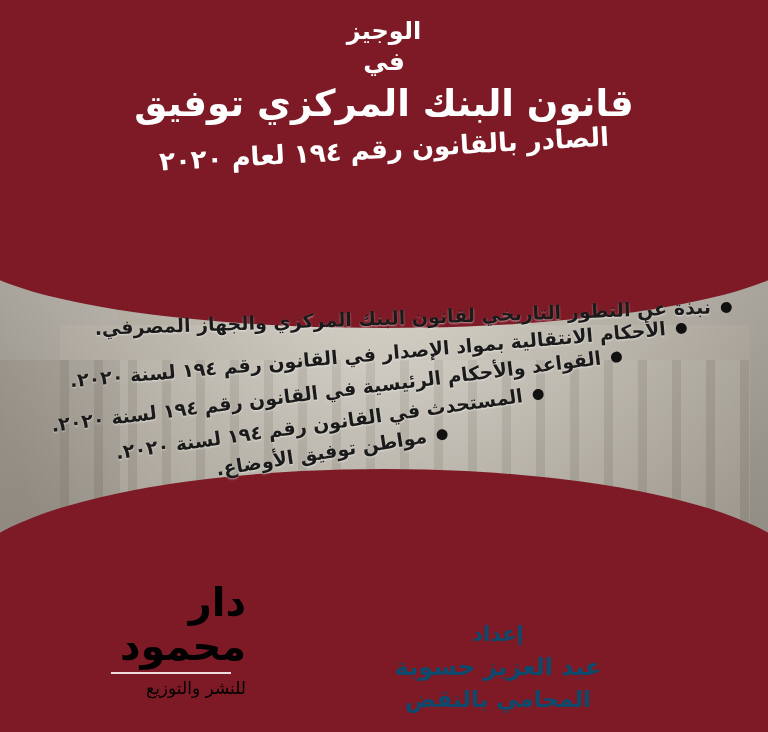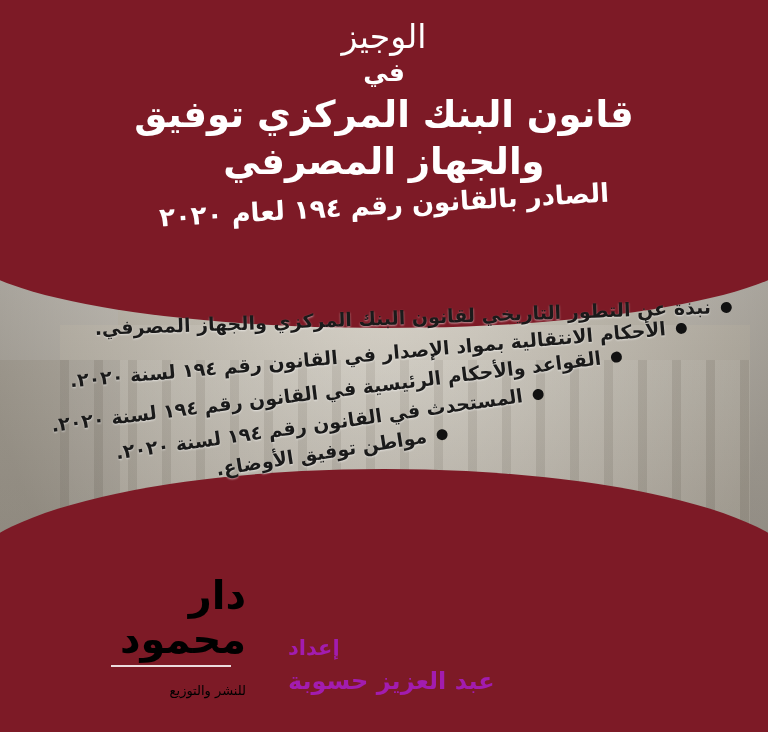--- a/index.html
+++ b/index.html
@@ -88,21 +88,21 @@
     position: absolute; left: -5%; top: -68px; width: 110%; height: 120px;
     background: #7d1a26;
     border-radius: 55% 55% 0 0 / 100% 100% 0 0;
   }
 
   
   .title-wrap {
     position: absolute; left: 0; top: 16px; width: 768px;
     text-align: center; color: #ffffff; z-index: 5;
   }
-  .t-line1 { font-size: 33px; font-weight: normal; line-height: 1.25; letter-spacing: 1px; }
+  .t-line1 { font-size: 24px; font-weight: bold; line-height: 1.25; letter-spacing: 1px; }
   .t-line2 { font-size: 25px; font-weight: bold; line-height: 1.3; }
   .t-line3 { font-size: 37px; font-weight: bold; line-height: 1.35; }
   .t-line4 { font-size: 37px; font-weight: bold; line-height: 1.2; }
   .t-sub {
     font-size: 26px; font-weight: bold; margin-top: 6px;
     transform: rotate(-3.2deg);
   }
 
   
   .bullets {
@@ -120,34 +120,34 @@
     margin: 8px 6px 0 10px; flex: 0 0 auto;
   }
   .b1 { transform: rotate(-2deg); margin-right: 4px; }
   .b2 { transform: rotate(-5deg); margin-right: 48px; }
   .b3 { transform: rotate(-7deg); margin-right: 112px; }
   .b4 { transform: rotate(-8deg); margin-right: 190px; }
   .b5 { transform: rotate(-9deg); margin-right: 286px; }
 
   
   .author {
-    position: absolute; right: 60px; bottom: 32px; width: 420px;
-    text-align: left; color: #a21caf; z-index: 7; direction: rtl;
+    position: absolute; right: 60px; bottom: 20px; width: 420px;
+    text-align: center; color: #0c4a6e; z-index: 7; direction: rtl;
   }
   .a-prep { font-size: 21px; font-weight: bold; margin-bottom: 7px; }
   .a-name { font-size: 24px; font-weight: bold; margin-bottom: 5px; }
   .a-role { font-size: 23px; font-weight: bold; }
 
   
   .logo {
     position: absolute; left: 96px; bottom: 34px; width: 150px;
     text-align: right; color: #000000; z-index: 7; direction: rtl;
   }
   .logo-mark { font-size: 40px; font-weight: bold; line-height: 1.1; letter-spacing: -1px; }
-  .logo-sub { font-size: 13px; margin-top: 16px; }
+  .logo-sub { font-size: 17px; margin-top: 4px; }
   .logo-rule {
     width: 120px; height: 2px; background: rgba(255,255,255,.85);
     margin: 4px auto 3px auto;
   }
 </style>
 </head>
 <body>
 
 <div class="page">
 
@@ -162,21 +162,20 @@
     <div class="bank-sign">البنك المركزي المصري</div>
     <div class="shadow-overlay"></div>
   </div>
 
   <div class="top-block"></div>
 
   <div class="title-wrap">
     <div class="t-line1">الوجيز</div>
     <div class="t-line2">في</div>
     <div class="t-line3">قانون البنك المركزي توفيق</div>
-    <div class="t-line4">والجهاز المصرفي</div>
     <div class="t-sub">الصادر بالقانون رقم ١٩٤ لعام ٢٠٢٠</div>
   </div>
 
   <div class="bullets">
     <div class="bullet b1">
       <span class="dot"></span>
       <span>نبذة عن التطور التاريخي لقانون البنك المركزي والجهاز المصرفي.</span>
     </div>
     <div class="bullet b2">
       <span class="dot"></span>
@@ -194,20 +193,21 @@
       <span class="dot"></span>
       <span>مواطن توفيق الأوضاع.</span>
     </div>
   </div>
 
   <div class="bottom-block"></div>
 
   <div class="author">
     <div class="a-prep">إعداد</div>
     <div class="a-name">عبد العزيز حسوبة</div>
+    <div class="a-role">المحامي بالنقض</div>
   </div>
 
   <div class="logo">
     <div class="logo-mark">دار محمود</div>
     <div class="logo-rule"></div>
     <div class="logo-sub">للنشر والتوزيع</div>
   </div>
 
 </div>
 

